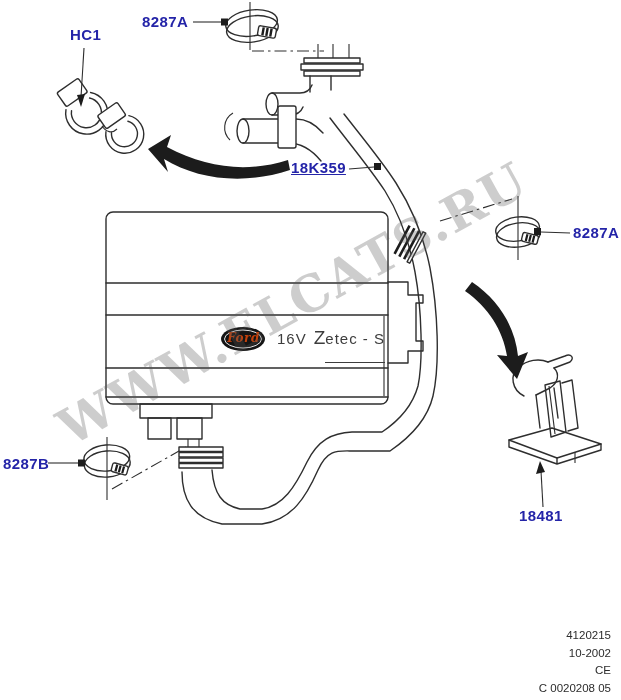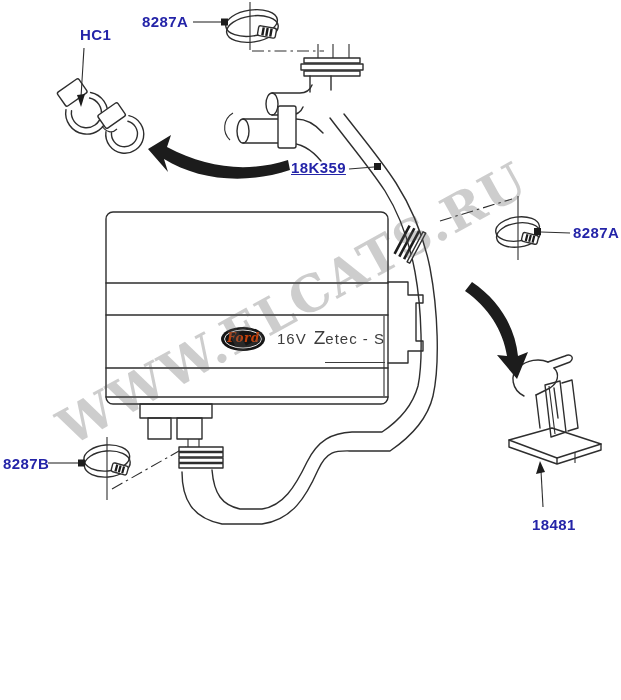--- a/index.html
+++ b/index.html
@@ -175,26 +175,32 @@
       <path class="thin" d="M 543,507 L 541,471"></path>
       <polygon class="blk" points="536,474 545,472 540,461"></polygon>
     </g>
 
     <g>
       <ellipse cx="243" cy="339" rx="22" ry="12" fill="#151515"></ellipse>
       <ellipse cx="243" cy="339" rx="18.5" ry="9" fill="none" stroke="#ffffff" stroke-width=".9"></ellipse>
     </g>
   </svg>
 
-  <div class="lbl" style="left:80px;top:26px;">HC1</div>
+  <div class="lbl" style="left:70px;top:26px;">HC1</div>
   <div class="lbl" style="left:142px;top:13px;">8287A</div>
   <div class="lbl" style="left:291px;top:159px;text-decoration:underline;">18K359</div>
   <div class="lbl" style="left:573px;top:224px;">8287A</div>
   <div class="lbl" style="left:3px;top:455px;">8287B</div>
-  <div class="lbl" style="left:532px;top:507px;margin-top:9px;">18481</div>
+  <div class="lbl" style="left:519px;top:507px;">18481</div>
 
   <div id="ford-text">Ford</div>
   <div id="badge"><span class="b16v">16V</span><span class="bz">Z</span><span class="brest">etec - S</span></div>
 
+  <div id="footer">
+    <div>4120215</div>
+    <div>10-2002</div>
+    <div>CE</div>
+    <div>C 0020208 05</div>
+  </div>
 
   <div id="watermark">WWW.ELCATS.RU</div>
 
 </div>
 
 </body></html>

